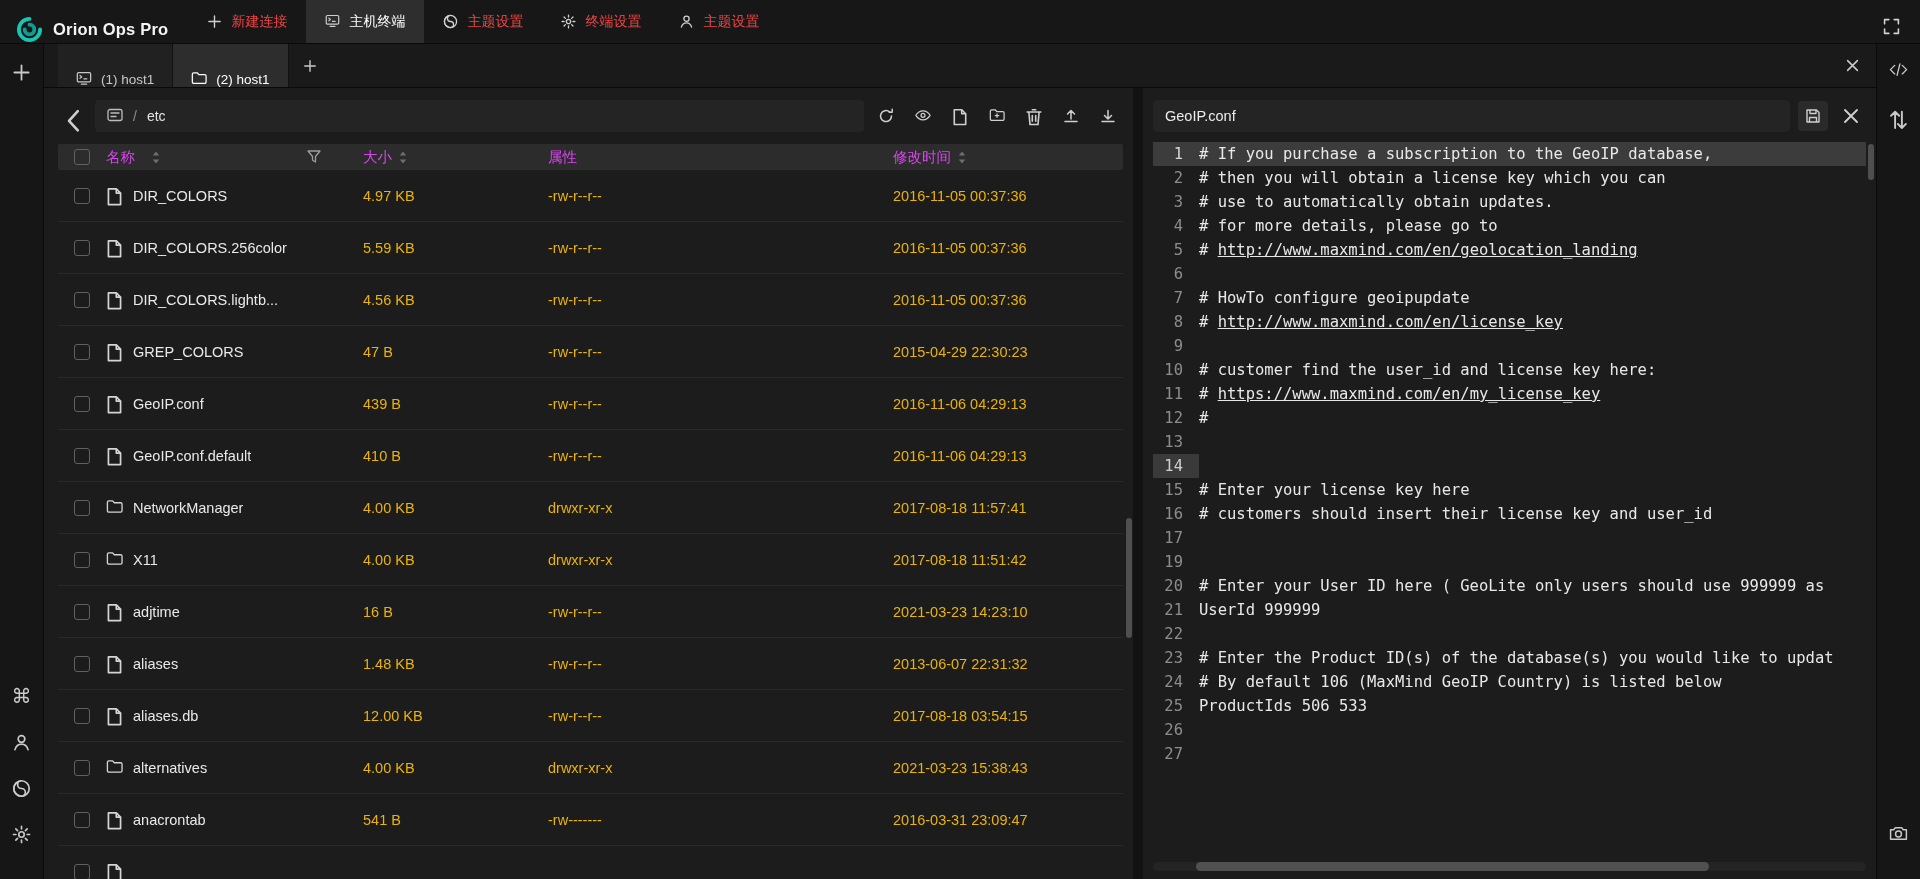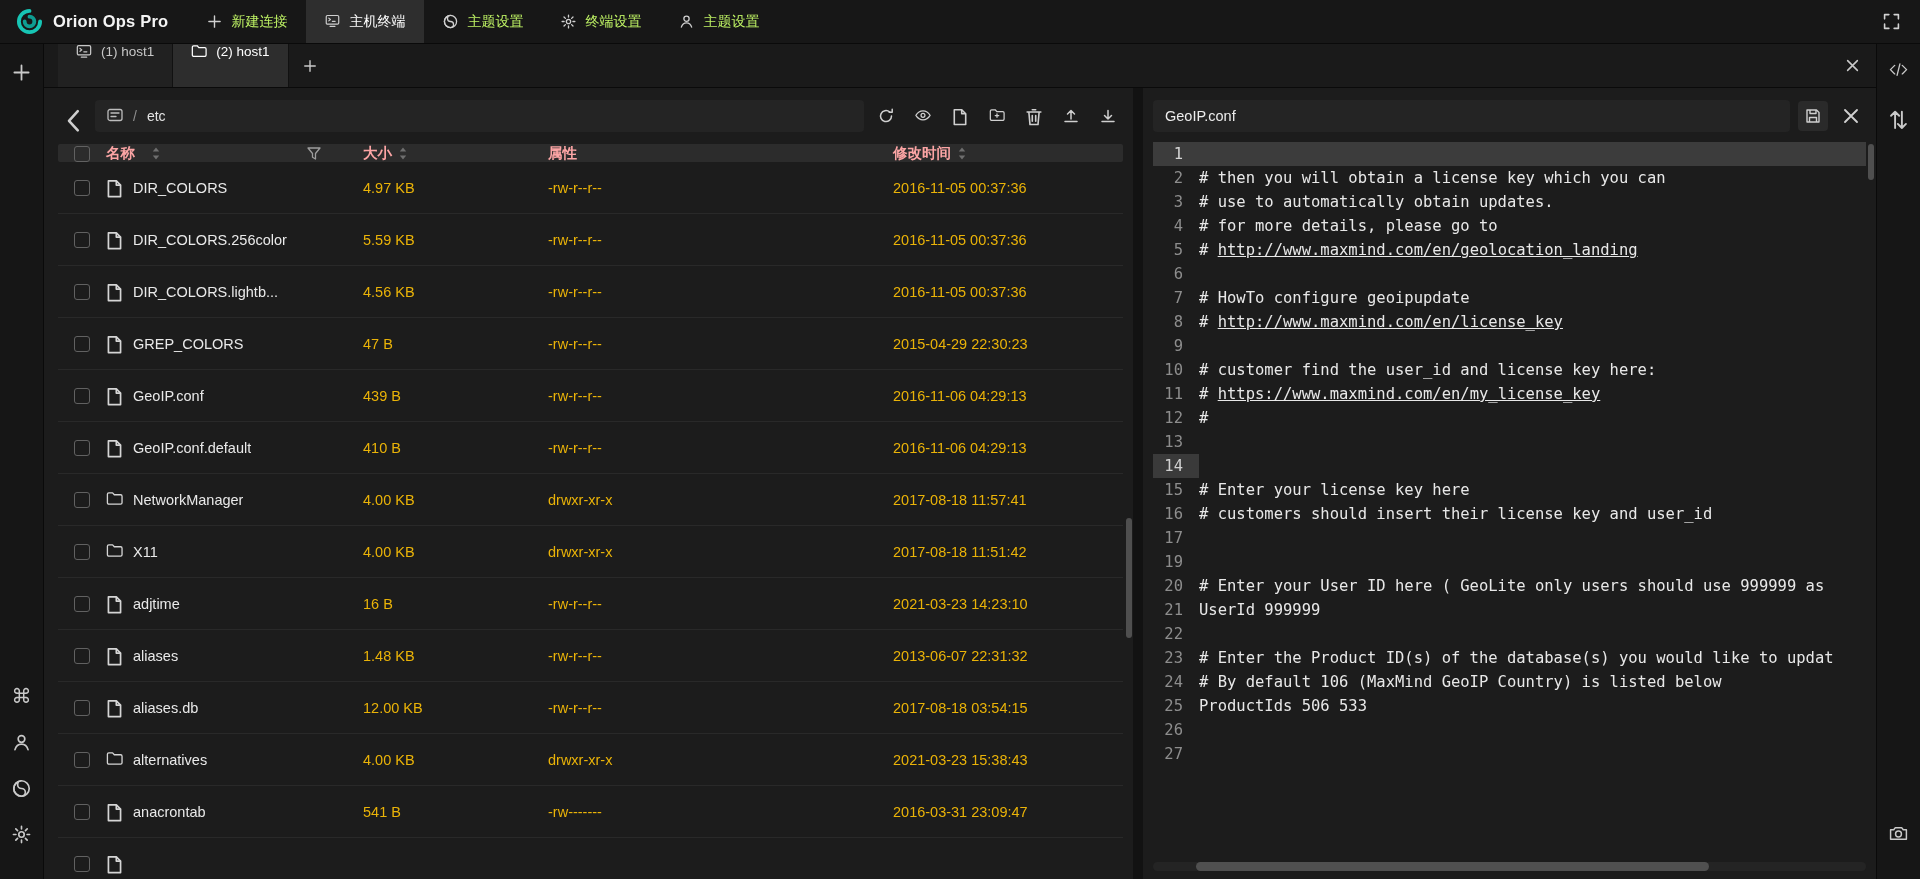--- a/index.html
+++ b/index.html
@@ -1,47 +1,47 @@
 <!DOCTYPE html>
 <html><head>
 <meta charset="utf-8">
 <style>
   *{box-sizing:border-box;margin:0;padding:0}
   html,body{width:1920px;height:879px;overflow:hidden}
   body{font-family:"Liberation Sans","DejaVu Sans",sans-serif;background:#101010;color:#e2e2e2;font-size:14px}
   .app{display:flex;flex-direction:column;width:1920px;height:879px;background:#141414}
 
   
-  .topbar{height:44px;flex:none;display:flex;align-items:center;background:#171717;border-bottom:1px solid #0a0a0a}
+  .topbar{height:44px;flex:none;display:flex;align-items:flex-end;background:#171717;border-bottom:1px solid #0a0a0a}
   .brand{display:flex;align-items:center;gap:10px;padding:0 20px 0 16px}
   .brand .logo{width:27px;height:27px;display:flex}
   .brand-title{font-size:16.5px;font-weight:bold;color:#f4f4f4;letter-spacing:.2px;white-space:nowrap}
   .topbar-menu{display:flex;align-self:stretch}
-  .menu-item{display:flex;align-items:center;gap:9px;padding:0 19px;color:#bef264;cursor:pointer;white-space:nowrap}
+  .menu-item{display:flex;align-items:center;gap:9px;padding:0 19px;color:#ef4444;cursor:pointer;white-space:nowrap}
   .menu-item.active{background:#2e2e2e;color:#fff}
   .menu-item .ic{width:15px;height:15px;color:#cfcfcf}
   .topbar-spacer{flex:1}
   .fullscreen-btn{width:34px;height:34px;display:flex;align-items:center;justify-content:center;color:#d2d2d2;margin-right:12px;cursor:pointer}
   .fullscreen-btn .ic{width:17px;height:17px}
 
   
   .body-row{flex:1;display:flex;min-height:0}
   .rail{width:44px;flex:none;display:flex;flex-direction:column;align-items:center;background:#161616;padding:13px 0 14px}
   .rail.left{border-right:1px solid #0a0a0a}
   .rail.right{border-left:1px solid #0a0a0a}
   .rail-btn{width:30px;height:30px;flex:none;display:flex;align-items:center;justify-content:center;color:#c9c9c9;margin-bottom:16px;cursor:pointer}
   .rail-btn .ic{width:19px;height:19px}
   .rail-btn .glyph{font-size:20px;line-height:1;color:#c9c9c9}
   .rail-spacer{flex:1}
 
   
   .center{flex:1;display:flex;flex-direction:column;min-width:0}
   .tabbar{height:44px;flex:none;display:flex;align-items:stretch;background:#1a1a1a;border-bottom:1px solid #0a0a0a;padding-left:14px}
   .tabs{display:flex;align-items:stretch}
-  .tab{display:flex;align-items:flex-start;gap:9px;padding:0 18px;background:#212121;border-right:1px solid #111;color:#c7c7c7;font-size:13.5px;cursor:pointer;white-space:nowrap}
+  .tab{display:flex;align-items:flex-end;gap:9px;padding:0 18px;background:#212121;border-right:1px solid #111;color:#c7c7c7;font-size:13.5px;cursor:pointer;white-space:nowrap}
   .tab.active{background:#2d2d2d;color:#fff}
   .tab .ic{width:16px;height:16px}
   .tab-add{width:42px;display:flex;align-items:center;justify-content:center;color:#c9c9c9;cursor:pointer}
   .tab-add .ic{width:14px;height:14px}
   .tabbar-spacer{flex:1}
   .tabbar-close{width:32px;align-self:center;height:32px;display:flex;align-items:center;justify-content:center;color:#c9c9c9;margin-right:8px;cursor:pointer}
   .tabbar-close .ic{width:13px;height:13px}
 
   
   .content{flex:1;display:flex;min-height:0;background:#121212}
@@ -53,21 +53,21 @@
   .tool-btn{width:30px;height:30px;flex:none;display:flex;align-items:center;justify-content:center;color:#cfcfcf;border-radius:4px;cursor:pointer}
   .tool-btn.boxed{background:#2a2a2a}
   .tool-btn .ic{width:16px;height:16px}
   .breadcrumb{flex:1;height:32px;background:#242424;border-radius:4px;display:flex;align-items:center;gap:10px;padding:0 12px;color:#d6d6d6;min-width:0}
   .breadcrumb .ic{width:16px;height:16px;color:#bdbdbd}
   .breadcrumb .sep{color:#8f8f8f}
   .breadcrumb .seg{color:#e3e3e3}
 
   
   .fm-head,.fm-row{display:grid;grid-template-columns:48px minmax(0,1fr) 185px 345px 230px;align-items:center}
-  .fm-head{height:18px;background:#2c2c2c;font-weight:bold;color:#fca5a5;flex:none;border-radius:2px;font-size:14.5px}
+  .fm-head{height:26px;background:#2c2c2c;font-weight:normal;color:#d946ef;flex:none;border-radius:2px;font-size:14.5px}
   .fm-body{flex:1;overflow:hidden;min-height:0}
   .fm-row{height:52px;border-bottom:1px solid #292929;font-size:14.5px;cursor:pointer}
   .cell{display:flex;align-items:center;min-width:0}
   .c-check{justify-content:center}
   .checkbox{width:16px;height:16px;border:1px solid #616161;border-radius:3px;background:transparent;display:inline-block}
   .c-name{gap:10px;padding-right:8px}
   .c-name .row-ic{width:17px;height:17px;flex:none;color:#d5d5d5}
   .fname{overflow:hidden;text-overflow:ellipsis;white-space:nowrap;color:#e9e9e9}
   .cell .val{color:#eab308;white-space:nowrap}
   .sorter{display:inline-flex;margin-left:7px}
@@ -656,21 +656,21 @@
             </div>
             <div class="tool-btn">
               <span class="ic">
                 <svg viewBox="0 0 12 12" stroke="currentColor" fill="none" stroke-width="1.4" stroke-linecap="round">
                     <path d="M1.5 1.5l9 9M10.5 1.5l-9 9"></path>
                   </svg>
               </span>
             </div>
           </div>
           <div class="ed-code">
-              <div class="ed-line active"><span class="ln">1</span></div>
+              <div class="ed-line active"><span class="ln">1</span><span class="tx"># If you purchase a subscription to the GeoIP database,</span></div>
               <div class="ed-line"><span class="ln">2</span><span class="tx"># then you will obtain a license key which you can</span></div>
               <div class="ed-line"><span class="ln">3</span><span class="tx"># use to automatically obtain updates.</span></div>
               <div class="ed-line"><span class="ln">4</span><span class="tx"># for more details, please go to</span></div>
               <div class="ed-line"><span class="ln">5</span><span class="tx"># <span class="lnk">http://www.maxmind.com/en/geolocation_landing</span></span></div>
               <div class="ed-line"><span class="ln">6</span><span class="tx"></span></div>
               <div class="ed-line"><span class="ln">7</span><span class="tx"># HowTo configure geoipupdate</span></div>
               <div class="ed-line"><span class="ln">8</span><span class="tx"># <span class="lnk">http://www.maxmind.com/en/license_key</span></span></div>
               <div class="ed-line"><span class="ln">9</span><span class="tx"></span></div>
               <div class="ed-line"><span class="ln">10</span><span class="tx"># customer find the user_id and license key here:</span></div>
               <div class="ed-line"><span class="ln">11</span><span class="tx"># <span class="lnk">https://www.maxmind.com/en/my_license_key</span></span></div>

